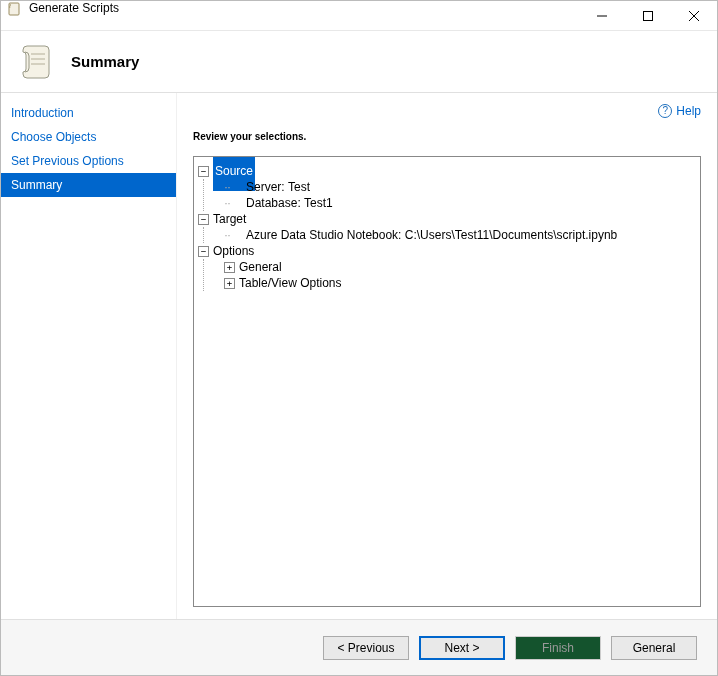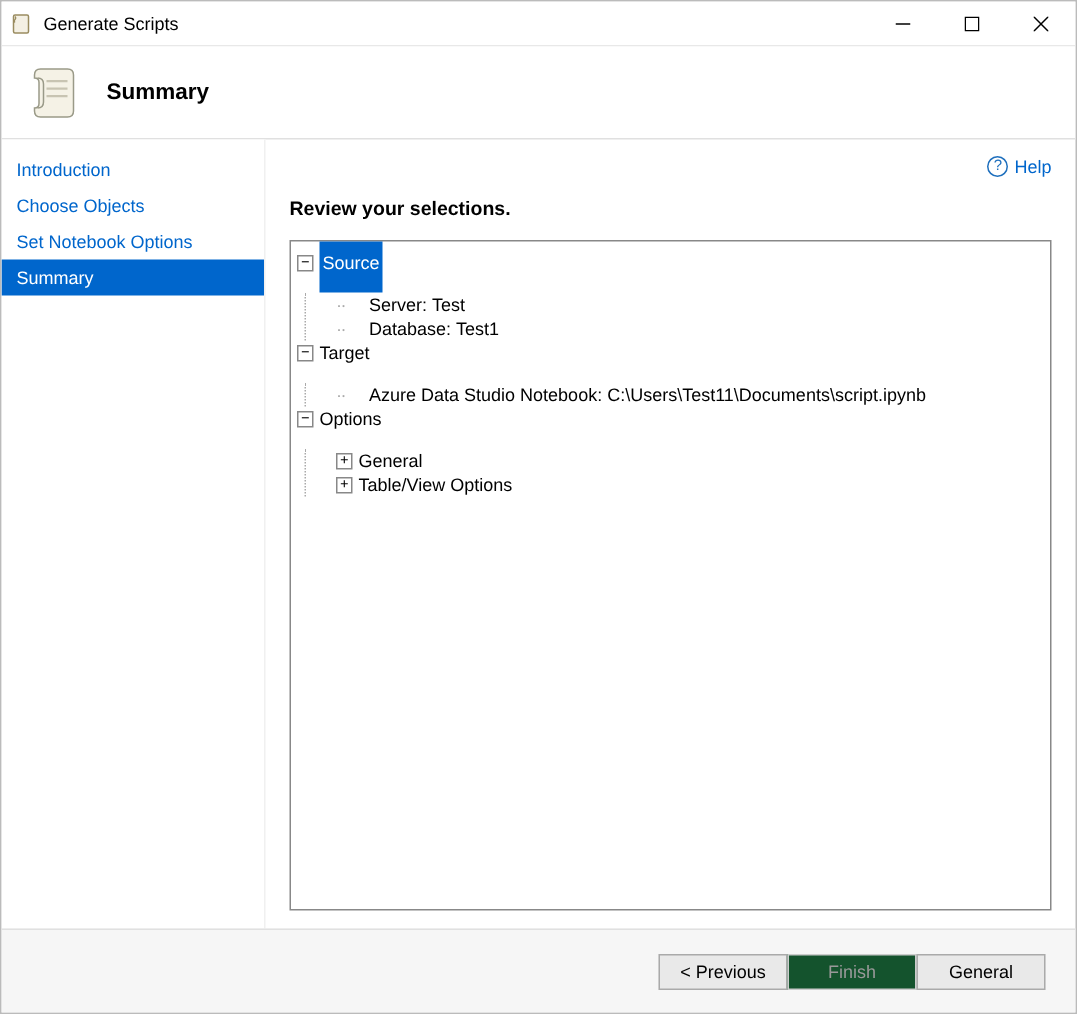--- a/index.html
+++ b/index.html
@@ -11,21 +11,20 @@
     height: 676px;
     border: 1px solid #bbb;
     display: flex;
     flex-direction: column;
     color: #000;
   }
 
   
   .titlebar {
     display: flex;
-    align-items: center;
     height: 30px;
     padding: 0 0 0 6px;
     background: #fff;
     border-bottom: 1px solid #e8e8e8;
   }
   .titlebar .appicon {
     width: 16px; height: 16px;
     margin-right: 6px;
     display: inline-flex; align-items: center; justify-content: center;
   }
@@ -105,21 +104,21 @@
     width: 14px; height: 14px;
     border-radius: 50%;
     border: 1px solid #1e6fbd;
     display: inline-flex; align-items:center; justify-content:center;
     font-size: 10px; color:#1e6fbd; line-height:1;
   }
   .helprow .helplink { color: #0066cc; cursor: pointer; }
 
   .instruction {
     font-weight: bold;
-    font-size: 13px;
+    font-size: 10px;
     margin-bottom: 14px;
   }
 
   .treebox {
     flex: 1;
     border: 1px solid #888;
     background: #fff;
     padding: 6px 4px;
     overflow: auto;
     font-size: 12px;
@@ -151,30 +150,31 @@
     color: #fff;
     padding: 12px 2px;
   }
   .tree .kv .k::after { content: ": "; white-space: pre; }
   .tree .leafdash {
     display:inline-block;
     width:18px; text-align:center;
     color:#888;
     flex-shrink:0;
   }
-  .tree .children { padding-left: 20px; border-left: 1px dotted #aaa; margin-left: 5px; margin-top: 12px;}
+  .tree .children { padding-left: 20px; border-left: 1px dotted #aaa; margin-left: 5px;}
   .tree .children .row .leafdash::before { content: "·· "; color:#aaa; letter-spacing:-1px;}
   .tree .children .row .leafdash { width: 22px; text-align:left;}
 
   
   .footer {
     height: 56px;
     display: flex;
     align-items: center;
     justify-content: flex-end;
+    gap: 10px;
     padding: 0 20px;
     border-top: 1px solid #e0e0e0;
     background: #f6f6f6;
   }
   .footer button {
     min-width: 86px;
     height: 24px;
     font-size: 12px;
     background: #e9e9e9;
     border: 1px solid #aaa;
@@ -232,21 +232,21 @@
     </svg>
   </span>
   <div class="page-title">Summary</div>
 </div>
 
 <div class="body">
 
   <div class="sidebar">
     <div class="navitem">Introduction</div>
     <div class="navitem">Choose Objects</div>
-    <div class="navitem">Set Notebook Options</div>
+    <div class="navitem">Set Previous Options</div>
     <div class="navitem selected">Summary</div>
   </div>
 
   <div class="content">
 
     <div class="helprow">
       <span class="helpicon">?</span>
       <span class="helplink">Help</span>
     </div>
 
@@ -308,15 +308,16 @@
         </ul>
       </div>
     </div>
 
     <div style="height:12px"></div>
   </div>
 </div>
 
 <div class="footer">
   <button>&lt; Previous</button>
+  <button class="default">Next &gt;</button>
   <button disabled="">Finish</button>
   <button>General</button>
 </div>
 
 </body></html>

